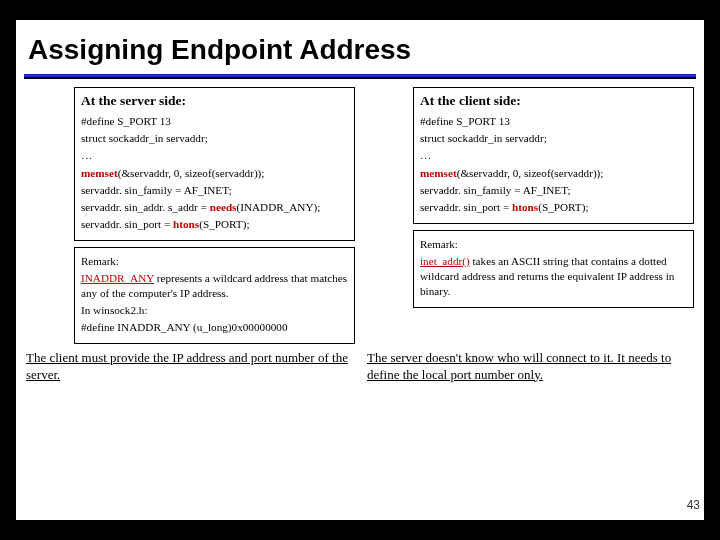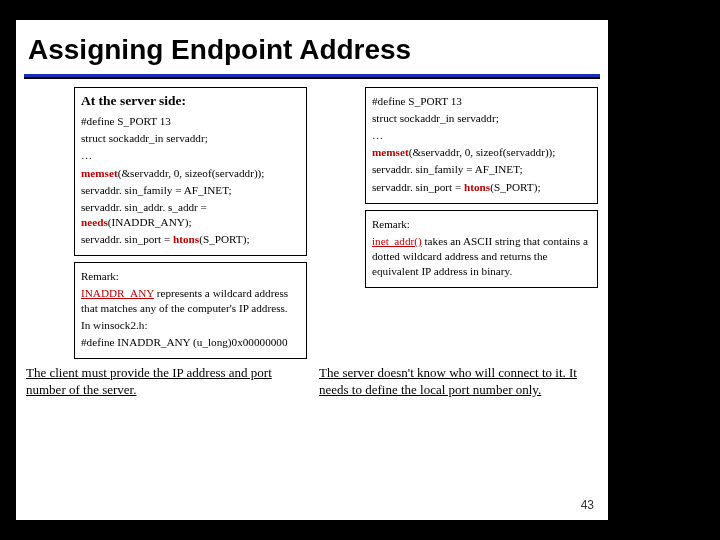--- a/index.html
+++ b/index.html
@@ -7,21 +7,21 @@
     width: 720px;
     height: 540px;
     background: #000;
     font-family: "Times New Roman", Times, serif;
     overflow: hidden;
   }
   .slide {
     position: absolute;
     left: 16px;
     top: 20px;
-    width: 592px;
+    width: 688px;
     height: 500px;
     background: #fff;
   }
   .title {
     font-family: Arial, Helvetica, sans-serif;
     font-weight: 900;
     font-size: 28px;
     color: #000;
     padding: 14px 12px 4px 12px;
   }
@@ -68,21 +68,21 @@
   }
   .foot .ft {
     flex: 1;
     font-size: 13px;
     line-height: 1.25;
     text-decoration: underline;
     color: #000;
   }
   .pg {
     position: absolute;
-    right: 14px;
+    right: 4px;
     bottom: 8px;
     font-size: 12px;
     color: #333;
     font-family: Arial, sans-serif;
     text-align: center;
   }
 </style>
 </head>
 <body>
 
@@ -108,20 +108,21 @@
       <div class="box">
         <p class="remhead">Remark:</p>
         <p><span class="kw2 und">INADDR_ANY</span><span> represents a wildcard address that matches any of the computer's IP address.</span></p>
         <p>In winsock2.h:</p>
         <p>#define INADDR_ANY (u_long)0x00000000</p>
       </div>
     </div>
 
     <div class="col">
       <div class="box">
+        <div class="h">At the client side:</div>
         <p>#define S_PORT 13</p>
         <p>struct sockaddr_in servaddr;</p>
         <p>…</p>
         <p><span class="kw">memset</span><span>(&amp;servaddr, 0, sizeof(servaddr));</span></p>
         <p>servaddr. sin_family = AF_INET;</p>
         <p><span>servaddr. sin_port = </span><span class="kw">htons</span><span>(S_PORT);</span></p>
       </div>
       <div class="box">
         <p class="remhead">Remark:</p>
         <p><span class="kw2 und">inet_addr()</span><span> takes an ASCII string that contains a dotted wildcard address and returns the equivalent IP address in binary.</span></p>

